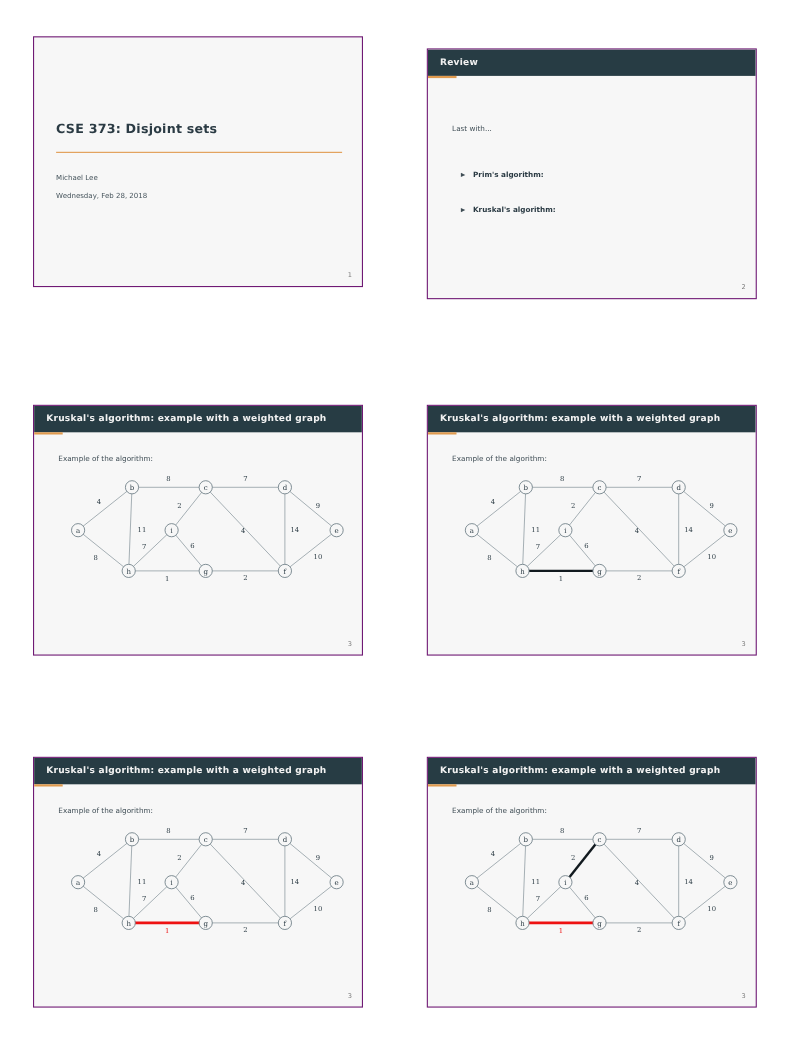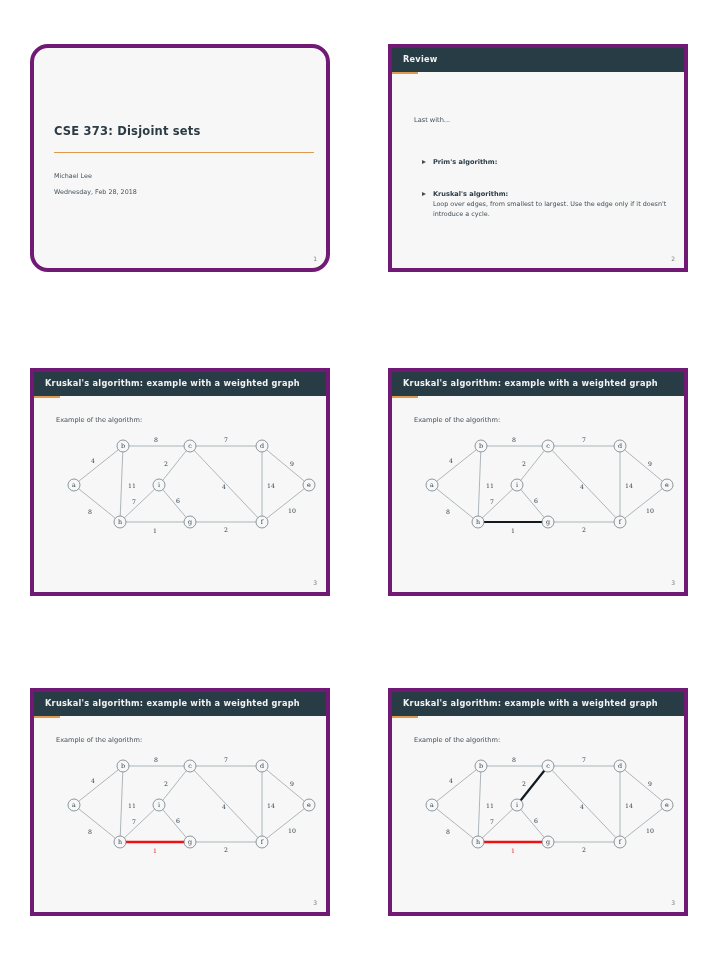--- a/index.html
+++ b/index.html
@@ -9,27 +9,27 @@
     background:#ffffff;
     font-family:"DejaVu Sans","Liberation Sans",sans-serif;
     -webkit-font-smoothing:antialiased;
   }
   .sheet{position:relative;width:720px;height:960px;}
 
   .slide{
     position:absolute;
     width:300px;height:228px;
     background:#f7f7f7;
-    border:4px solid #701a75;
+    border:1px solid #701a75;
     box-sizing:border-box;
     overflow:hidden;
   }
 
   
-  .pos-r1c1{left:30px;top:44px;border-radius:18px;}
+  .pos-r1c1{left:30px;top:33px;}
   .pos-r1c2{left:388px;top:44px;}
   .pos-r2c1{left:30px;top:368px;}
   .pos-r2c2{left:388px;top:368px;}
   .pos-r3c1{left:30px;top:688px;}
   .pos-r3c2{left:388px;top:688px;}
 
   
   .hdr{
     position:absolute;left:0;top:0;
     width:100%;height:24px;
@@ -145,21 +145,20 @@
     <div class="hdr-accent"></div>
     <div class="lead">Last with...</div>
     <div class="bullets">
       <div class="bullet">
         <span class="tri"></span>
         <span class="b-head">Prim's algorithm:</span>
       </div>
       <div class="bullet">
         <span class="tri"></span>
         <span class="b-head">Kruskal's algorithm:</span>
-        <span class="b-body">Loop over edges, from smallest to largest. Use the edge only if it doesn't introduce a cycle.</span>
       </div>
     </div>
     <div class="pageno">2</div>
   </div>
 
   <div class="slide pos-r2c1">
       <div class="hdr">
         <div class="hdr-title">Kruskal's algorithm:  example with a weighted graph</div>
       </div>
       <div class="hdr-accent"></div>

